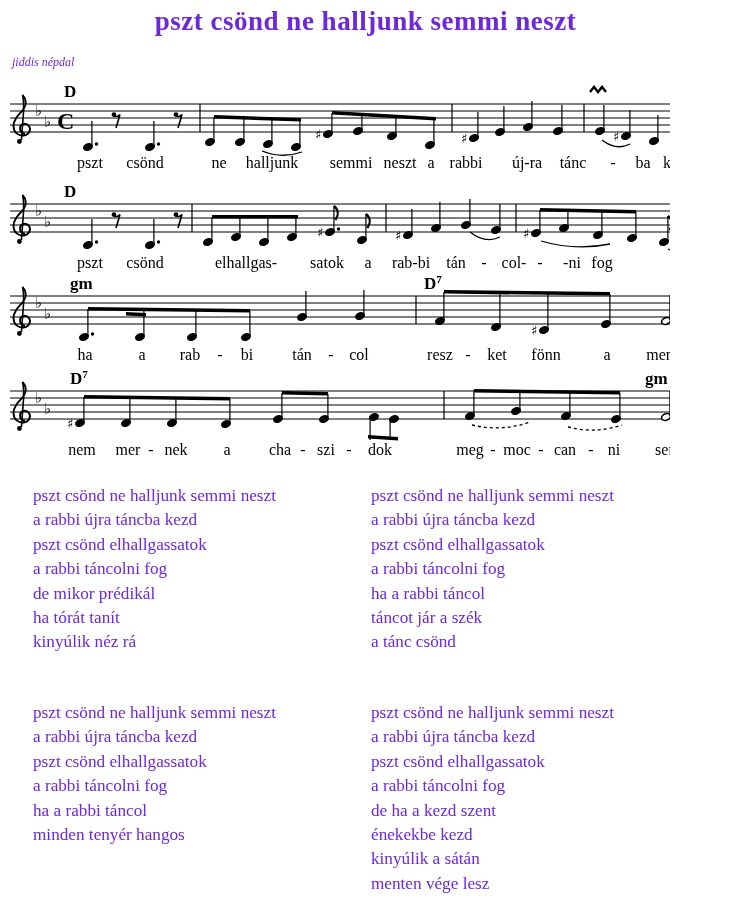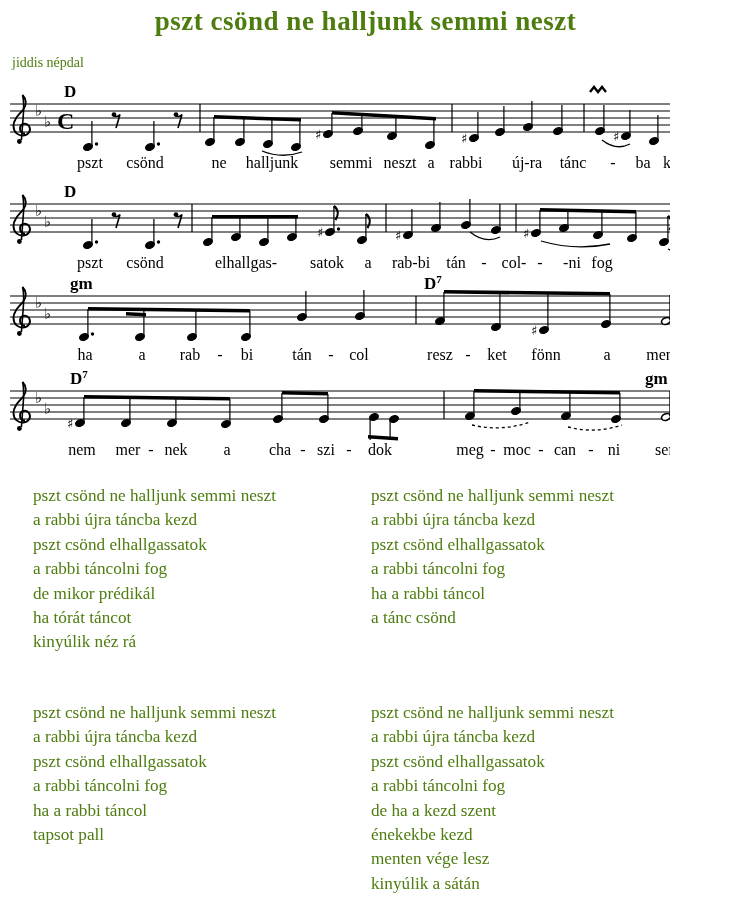--- a/index.html
+++ b/index.html
@@ -1,20 +1,20 @@
 <!DOCTYPE html>
 <html><head>
 <meta charset="utf-8">
 <style>
   html,body{margin:0;padding:0;background:#fff;}
   #page{position:relative;width:670px;height:909px;background:#ffffff;overflow:hidden;
-        font-family:"Liberation Serif", serif;color:#4d7c0f;}
+        font-family:"Liberation Serif", serif;color:#6d28d9;}
   #title{position:absolute;top:6px;left:0;width:731px;text-align:center;
          font-size:27px;font-weight:bold;letter-spacing:.5px;}
-  #subtitle{position:absolute;top:55px;left:12px;font-size:14px;}
+  #subtitle{position:absolute;top:55px;left:12px;font-size:12px;font-style:italic;}
   #score{position:absolute;top:0;left:0;}
   .verse{position:absolute;font-size:17.2px;line-height:24.4px;white-space:pre;}
   .v-l1{left:33px;top:484px;}
   .v-r1{left:371px;top:484px;}
   .v-l2{left:33px;top:701px;}
   .v-r2{left:371px;top:701px;}
 </style>
 </head>
 <body>
 
@@ -444,17 +444,17 @@
         <text x="470" y="455" fill="#000000" font-size="16" font-family="&quot;Liberation Serif&quot;, serif" text-anchor="middle">meg</text>
         <text x="493" y="455" fill="#000000" font-size="16" font-family="&quot;Liberation Serif&quot;, serif" text-anchor="middle">-</text>
         <text x="517" y="455" fill="#000000" font-size="16" font-family="&quot;Liberation Serif&quot;, serif" text-anchor="middle">moc</text>
         <text x="541" y="455" fill="#000000" font-size="16" font-family="&quot;Liberation Serif&quot;, serif" text-anchor="middle">-</text>
         <text x="565" y="455" fill="#000000" font-size="16" font-family="&quot;Liberation Serif&quot;, serif" text-anchor="middle">can</text>
         <text x="591" y="455" fill="#000000" font-size="16" font-family="&quot;Liberation Serif&quot;, serif" text-anchor="middle">-</text>
         <text x="614" y="455" fill="#000000" font-size="16" font-family="&quot;Liberation Serif&quot;, serif" text-anchor="middle">ni</text>
         <text x="668" y="455" fill="#000000" font-size="16" font-family="&quot;Liberation Serif&quot;, serif" text-anchor="middle">sem</text>
       </g>
     </svg>
-  <div class="verse v-l1"><div>pszt csönd ne halljunk semmi neszt</div><div>a rabbi újra táncba kezd</div><div>pszt csönd elhallgassatok</div><div>a rabbi táncolni fog</div><div>de mikor prédikál</div><div>ha tórát táncot</div><div>kinyúlik néz rá</div></div>
-  <div class="verse v-r1"><div>pszt csönd ne halljunk semmi neszt</div><div>a rabbi újra táncba kezd</div><div>pszt csönd elhallgassatok</div><div>a rabbi táncolni fog</div><div>ha a rabbi táncol</div><div>a tánc csönd</div></div>
-  <div class="verse v-l2"><div>pszt csönd ne halljunk semmi neszt</div><div>a rabbi újra táncba kezd</div><div>pszt csönd elhallgassatok</div><div>a rabbi táncolni fog</div><div>ha a rabbi táncol</div><div>tapsot pall</div></div>
-  <div class="verse v-r2"><div>pszt csönd ne halljunk semmi neszt</div><div>a rabbi újra táncba kezd</div><div>pszt csönd elhallgassatok</div><div>a rabbi táncolni fog</div><div>de ha a kezd szent</div><div>énekekbe kezd</div><div>menten vége lesz</div><div>kinyúlik a sátán</div></div>
+  <div class="verse v-l1"><div>pszt csönd ne halljunk semmi neszt</div><div>a rabbi újra táncba kezd</div><div>pszt csönd elhallgassatok</div><div>a rabbi táncolni fog</div><div>de mikor prédikál</div><div>ha tórát tanít</div><div>kinyúlik néz rá</div></div>
+  <div class="verse v-r1"><div>pszt csönd ne halljunk semmi neszt</div><div>a rabbi újra táncba kezd</div><div>pszt csönd elhallgassatok</div><div>a rabbi táncolni fog</div><div>ha a rabbi táncol</div><div>táncot jár a szék</div><div>a tánc csönd</div></div>
+  <div class="verse v-l2"><div>pszt csönd ne halljunk semmi neszt</div><div>a rabbi újra táncba kezd</div><div>pszt csönd elhallgassatok</div><div>a rabbi táncolni fog</div><div>ha a rabbi táncol</div><div>minden tenyér hangos</div></div>
+  <div class="verse v-r2"><div>pszt csönd ne halljunk semmi neszt</div><div>a rabbi újra táncba kezd</div><div>pszt csönd elhallgassatok</div><div>a rabbi táncolni fog</div><div>de ha a kezd szent</div><div>énekekbe kezd</div><div>kinyúlik a sátán</div><div>menten vége lesz</div></div>
 </div>
 
 </body></html>

